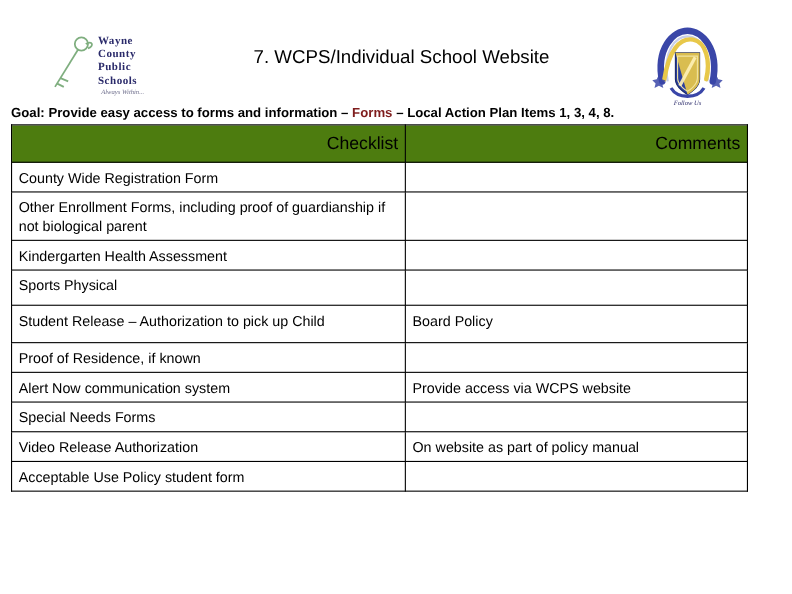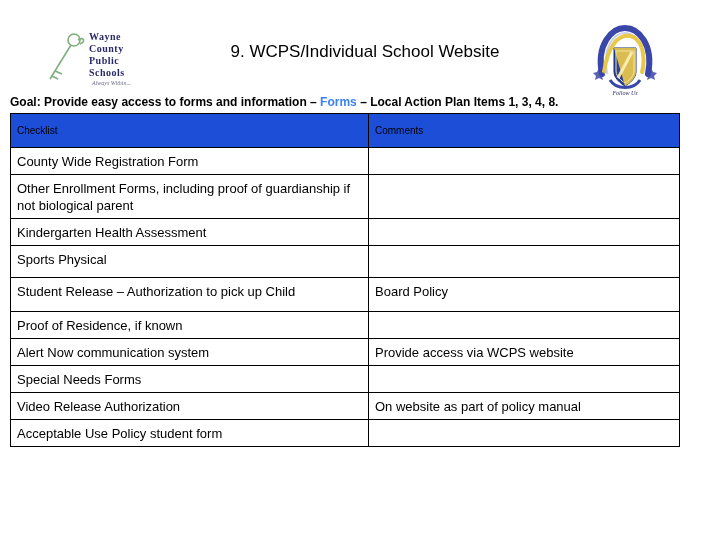--- a/index.html
+++ b/index.html
@@ -70,21 +70,21 @@
     left: 10px;
     top: 95px;
     width: 700px;
     font-size: 12px;
     font-weight: bold;
     color: #000000;
     white-space: nowrap;
     line-height: 14px;
   }
   .goal-link {
-    color: #3b82f6;
+    color: #7f1d1d;
   }
 
   
   .checklist-table {
     position: absolute;
     left: 10px;
     top: 113px;
     width: 669px;
     border-collapse: collapse;
     table-layout: fixed;
@@ -93,23 +93,23 @@
   .checklist-table th {
     border: 1px solid #000000;
     vertical-align: top;
     padding: 5px 6px 4px 6px;
     font-size: 13px;
     font-weight: normal;
     color: #000000;
     line-height: 17px;
   }
   .checklist-table thead th {
-    background: #1d4ed8;
-    text-align: left;
-    font-size: 10px;
+    background: #4d7c0f;
+    text-align: right;
+    font-size: 16px;
     font-weight: normal;
     padding-top: 8px;
     padding-bottom: 8px;
   }
   .col-checklist { width: 358px; }
   .col-comments  { width: 311px; }
 
   .r-tall  { height: 34px; }
   .r-med   { height: 20px; }
   .r-xtall { height: 32px; }
@@ -134,21 +134,21 @@
         </g>
 
         <text x="49" y="13" font-family="'Liberation Serif',serif" font-size="10" font-weight="bold" fill="#2a2a6a" letter-spacing="0.5">Wayne</text>
         <text x="49" y="25" font-family="'Liberation Serif',serif" font-size="10" font-weight="bold" fill="#2a2a6a" letter-spacing="0.5">County</text>
         <text x="49" y="37" font-family="'Liberation Serif',serif" font-size="10" font-weight="bold" fill="#2a2a6a" letter-spacing="0.5">Public</text>
         <text x="49" y="49" font-family="'Liberation Serif',serif" font-size="10" font-weight="bold" fill="#2a2a6a" letter-spacing="0.5">Schools</text>
         <text x="52" y="58" font-family="'Liberation Serif',serif" font-size="6" font-style="italic" fill="#6b6b8a">Always Within...</text>
       </svg>
     </div>
 
-    <div class="slide-title">9. WCPS/Individual School Website</div>
+    <div class="slide-title">7. WCPS/Individual School Website</div>
 
     <div class="logo-right">
       <svg width="66" height="76" viewBox="0 0 66 76" xmlns="http://www.w3.org/2000/svg">
         <rect x="0" y="0" width="66" height="76" fill="#ffffff"></rect>
 
         <path d="M10 52 C 4 22, 20 6, 33 6 C 46 6, 62 22, 56 52" fill="none" stroke="#3a46a8" stroke-width="6" stroke-linecap="round"></path>
         <path d="M15 52 C 10 25, 22 11, 33 11 C 44 11, 56 25, 51 52" fill="none" stroke="#c9cfe8" stroke-width="2"></path>
 
         <path d="M12 50 C 16 24, 26 12, 38 14 C 50 16, 54 34, 50 50" fill="none" stroke="#e8c84a" stroke-width="4" stroke-linecap="round"></path>
 

